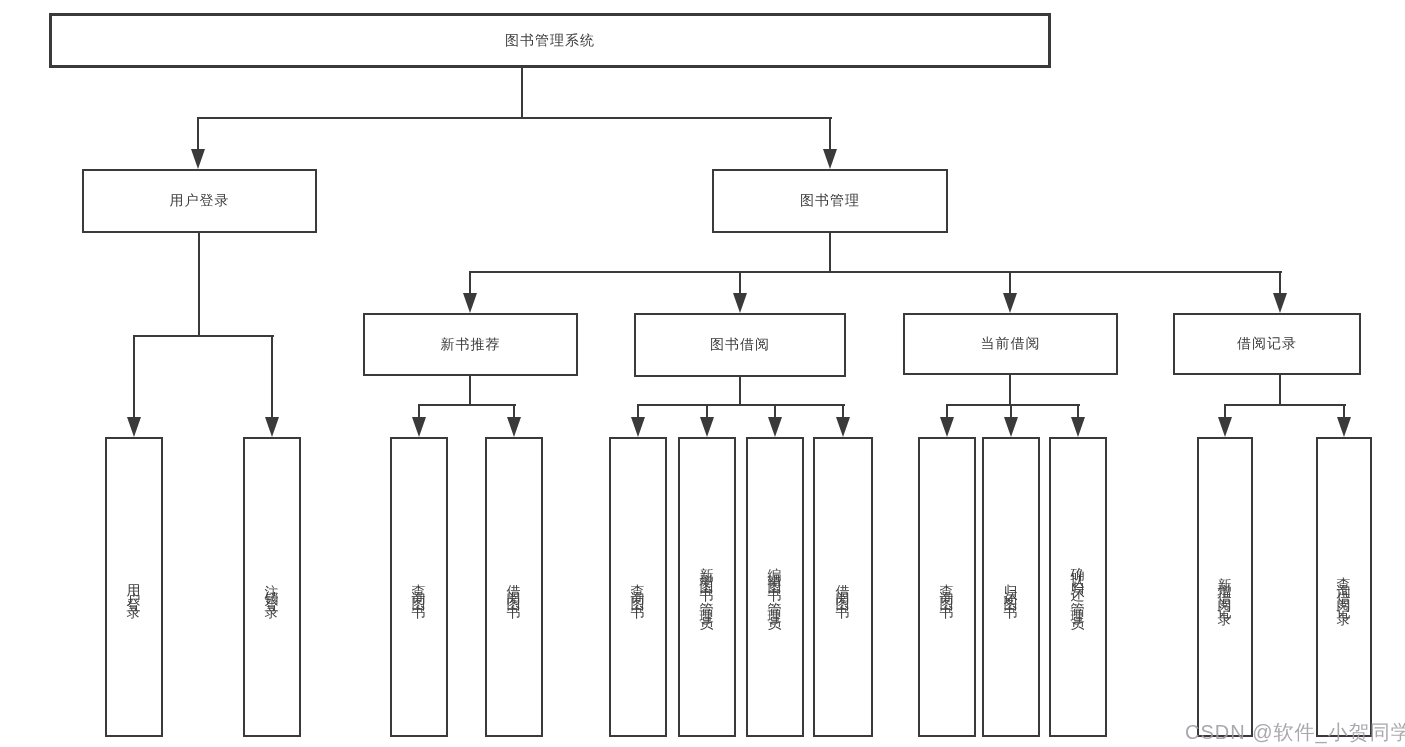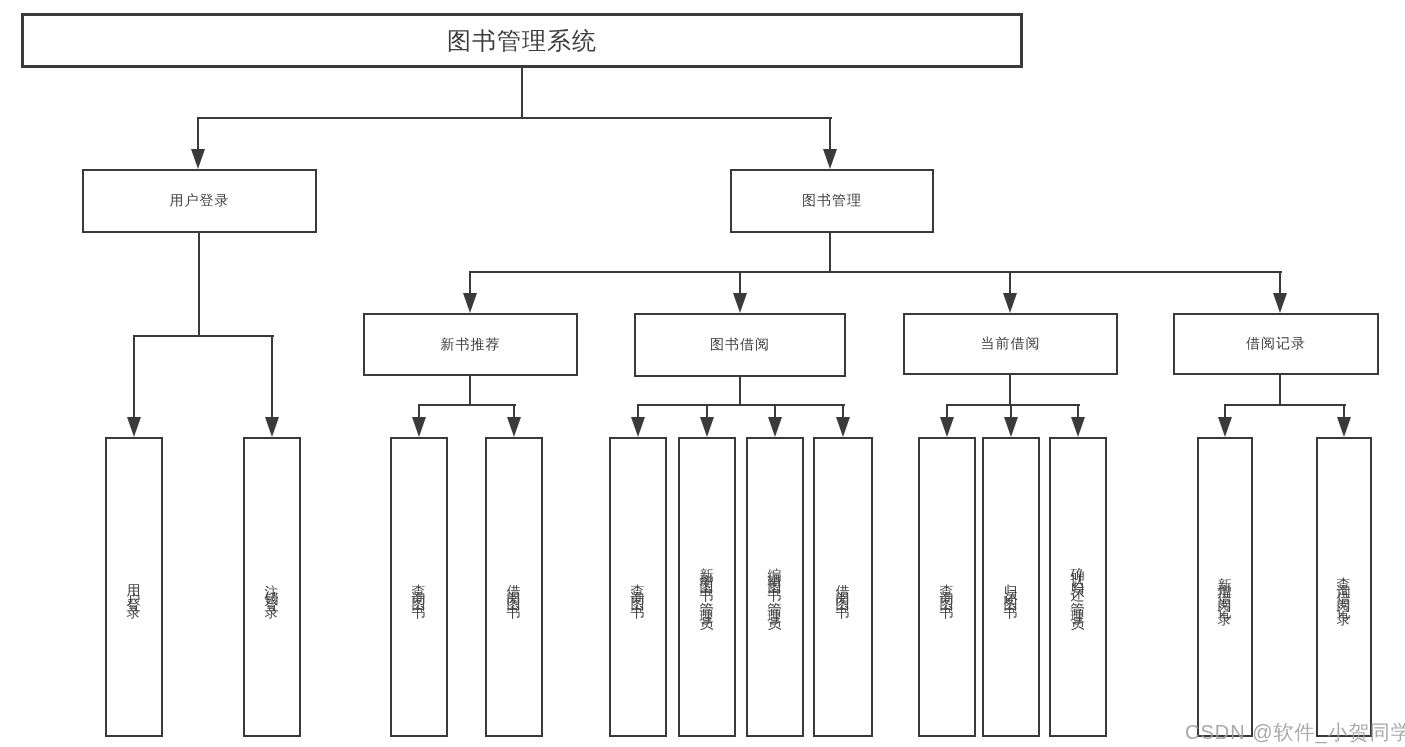--- a/index.html
+++ b/index.html
@@ -16,21 +16,21 @@
     background:#ffffff;
     border:2px solid #3a3a3a;
     display:flex;
     align-items:center;
     justify-content:center;
     color:#3d3d3d;
     font-size:14px;
     letter-spacing:1px;
     text-align:center;
   }
-  .node.root { border-width:3px; font-size:24px; }
+  .node.root { border-width:3px; font-size:14px;margin-left:28px; }
   .node.leaf {
     writing-mode:vertical-rl;
     text-orientation:mixed;
     letter-spacing:7px;
     line-height:1;
     padding:6px 0;
   }
   .line-v { position:absolute; width:2px; background:#3a3a3a; }
   .line-h { position:absolute; height:2px; background:#3a3a3a; }
   .arrow {
@@ -50,26 +50,26 @@
   }
 </style>
 </head>
 <body>
 
 <div id="canvas">
 
   <div class="node root" style="left:21px;top:13px;width:1002px;height:55px">图书管理系统</div>
 
   <div class="node" style="left:82px;top:169px;width:235px;height:64px">用户登录</div>
-  <div class="node" style="left:730px;top:169px;width:204px;height:64px">图书管理</div>
+  <div class="node" style="left:712px;top:169px;width:236px;height:64px">图书管理</div>
 
   <div class="node" style="left:363px;top:313px;width:215px;height:63px">新书推荐</div>
   <div class="node" style="left:903px;top:313px;width:215px;height:62px">当前借阅</div>
   <div class="node" style="left:634px;top:313px;width:212px;height:64px">图书借阅</div>
-  <div class="node" style="left:1173px;top:313px;width:206px;height:62px">借阅记录</div>
+  <div class="node" style="left:1173px;top:313px;width:188px;height:62px">借阅记录</div>
 
   <div class="node leaf" style="left:105px;top:437px;width:58px;height:300px">用户登录</div>
   <div class="node leaf" style="left:243px;top:437px;width:58px;height:300px">注销登录</div>
 
   <div class="node leaf" style="left:390px;top:437px;width:58px;height:300px">查询图书</div>
   <div class="node leaf" style="left:485px;top:437px;width:58px;height:300px">借阅图书</div>
 
   <div class="node leaf" style="left:609px;top:437px;width:58px;height:300px">查询图书</div>
   <div class="node leaf" style="left:678px;top:437px;width:58px;height:300px">新增图书（管理员）</div>
   <div class="node leaf" style="left:746px;top:437px;width:58px;height:300px">编辑图书（管理员）</div>

